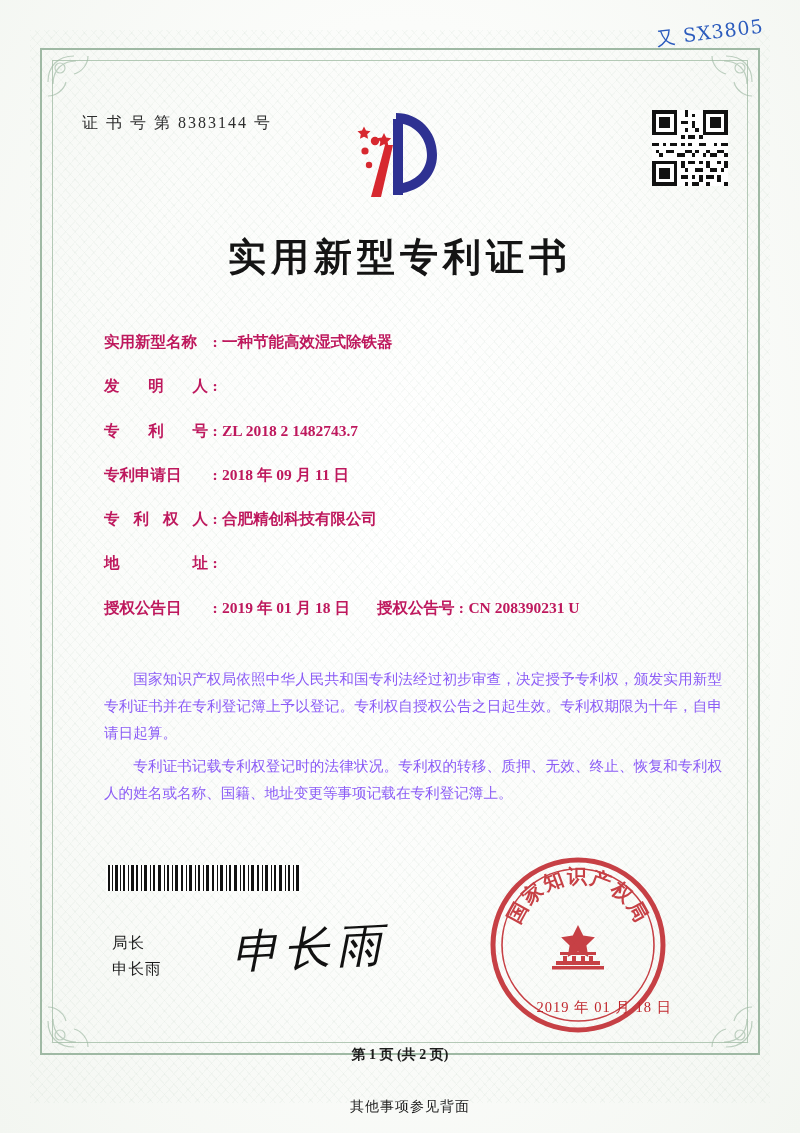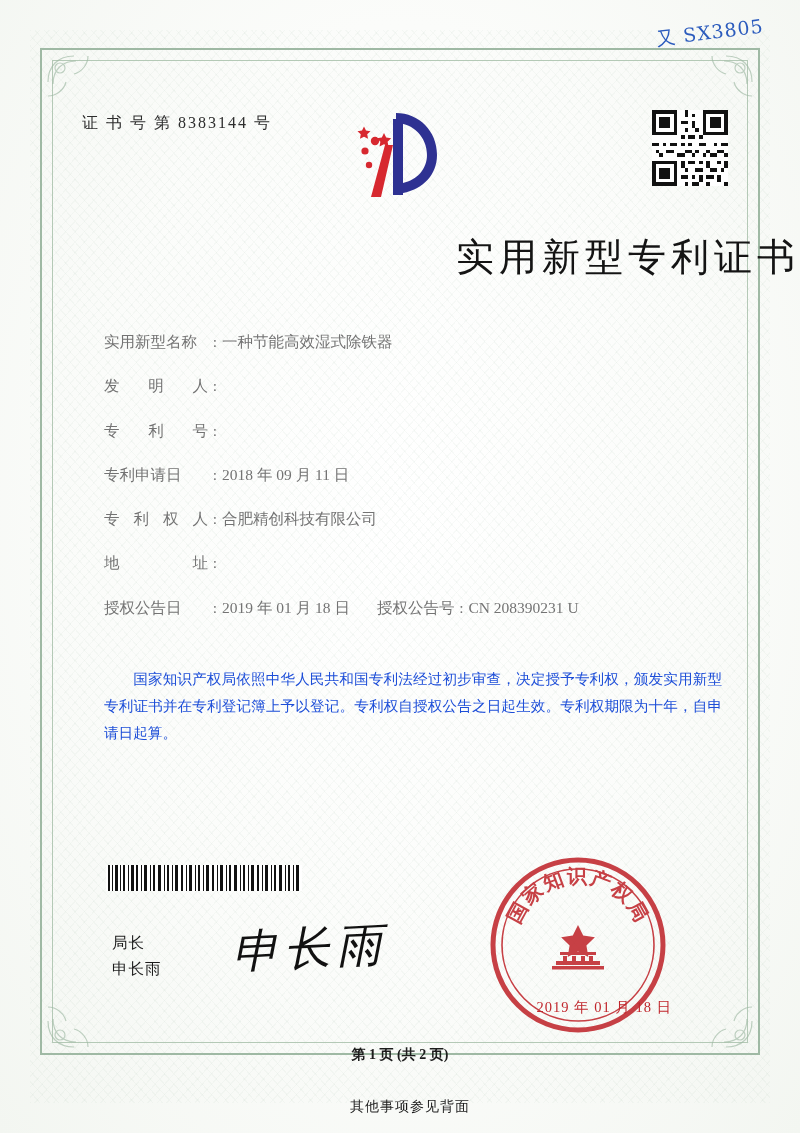--- a/index.html
+++ b/index.html
@@ -90,40 +90,41 @@
     right: 72px; top: 110px;
     width: 76px; height: 76px;
     background: #ffffff;
   }
   #qr svg { display: block; width: 100%; height: 100%; }
 
   
   #doc-title {
     position: absolute;
     left: 0; right: 0; top: 232px;
-    text-align: right;
+    text-align: center;
     font-family: "DejaVu Serif", "Liberation Serif", serif;
-    font-weight: normal;
+    font-weight: bold;
     font-size: 38px;
     letter-spacing: 5px;
     color: #141414;
   }
 
   
   #fields {
     position: absolute;
     left: 104px; right: 76px; top: 330px;
   }
   .field-row {
     display: flex;
     align-items: flex-start;
     margin-bottom: 21px;
     font-size: 15.5px;
-    color: #737373;
+    color: #be185d;
     line-height: 1.5;
+    font-weight: bold;
   }
   .field-label {
     flex: 0 0 104px;
     display: flex;
     justify-content: space-between;
     white-space: nowrap;
   }
   .field-label span { display: inline-block; }
   .field-colon {
     flex: 0 0 14px;
@@ -140,21 +141,21 @@
     margin-left: 27px;
   }
   .pair2-label { white-space: nowrap; }
 
   
   #paragraphs {
     position: absolute;
     left: 104px; right: 78px; top: 666px;
     font-size: 14.6px;
     line-height: 1.85;
-    color: #1d4ed8;
+    color: #8b5cf6;
     text-align: justify;
   }
   #paragraphs p { margin: 0 0 6px 0; text-indent: 2em; }
 
   
   #barcode {
     position: absolute;
     left: 106px; top: 865px;
     width: 196px; height: 26px;
   }
@@ -379,20 +380,21 @@
       <div class="field-colon">:</div>
     </div>
 
     <div class="field-row">
       <div class="field-label">
         <span>专</span>
         <span>利</span>
         <span>号</span>
       </div>
       <div class="field-colon">:</div>
+      <div class="field-value">ZL 2018 2 1482743.7</div>
     </div>
 
     <div class="field-row">
       <div class="field-label">专利申请日</div>
       <div class="field-colon">:</div>
       <div class="field-value">2018 年 09 月 11 日</div>
     </div>
 
     <div class="field-row">
       <div class="field-label">
@@ -421,20 +423,21 @@
         <div class="pair2-label">授权公告号</div>
         <div class="field-colon">:</div>
         <div>CN 208390231 U</div>
       </div>
     </div>
 
   </div>
 
   <div id="paragraphs">
     <p>国家知识产权局依照中华人民共和国专利法经过初步审查，决定授予专利权，颁发实用新型专利证书并在专利登记簿上予以登记。专利权自授权公告之日起生效。专利权期限为十年，自申请日起算。</p>
+    <p>专利证书记载专利权登记时的法律状况。专利权的转移、质押、无效、终止、恢复和专利权人的姓名或名称、国籍、地址变更等事项记载在专利登记簿上。</p>
   </div>
 
   <div id="barcode">
     <svg viewBox="0 0 196 26" shape-rendering="crispEdges">
       <rect width="196" height="26" fill="#fff"></rect>
       <g fill="#111">
         <rect x="2" y="0" width="2" height="26"></rect>
           <rect x="6" y="0" width="1" height="26"></rect>
         <rect x="9" y="0" width="3" height="26"></rect>
           <rect x="14" y="0" width="1" height="26"></rect>

